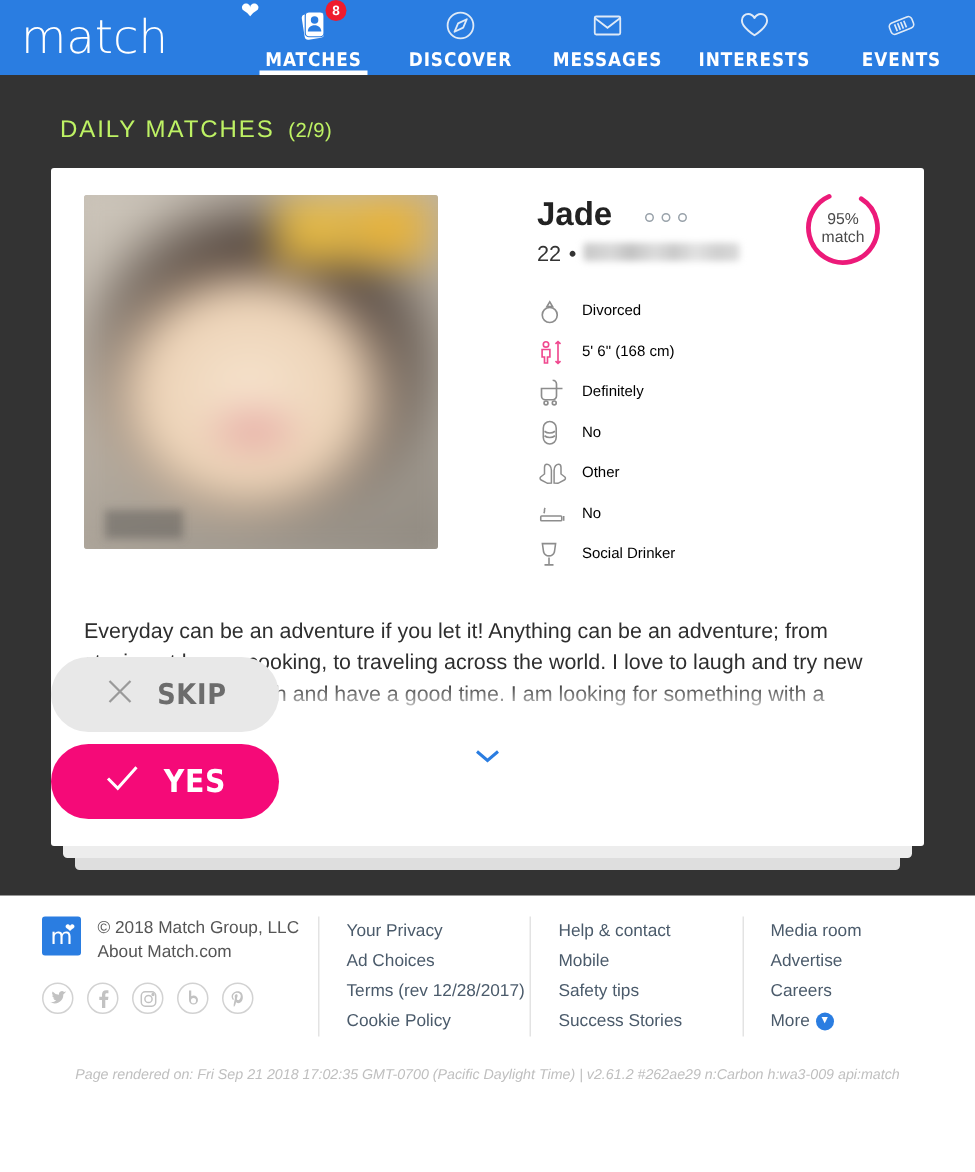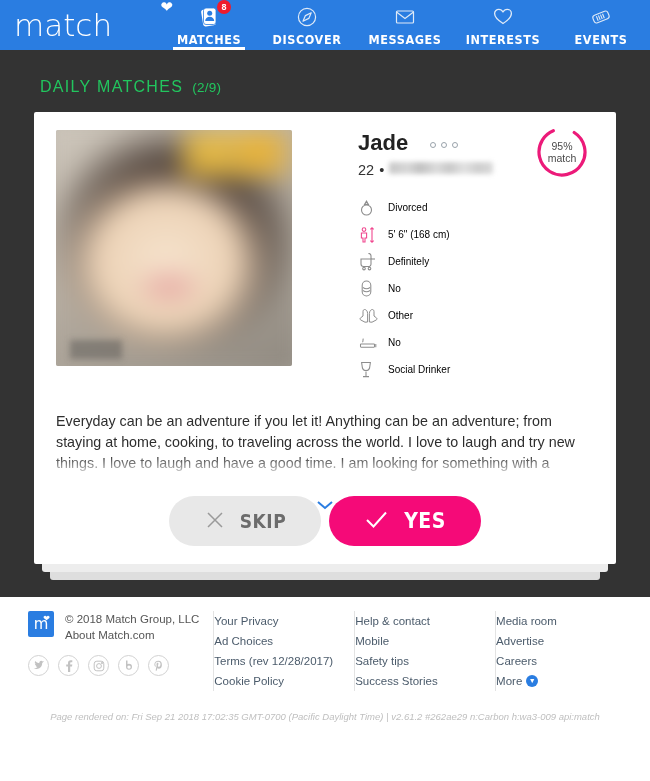--- a/index.html
+++ b/index.html
@@ -76,21 +76,21 @@
   
   .stage {
     background: #333333;
     padding: 0 14px;
     height: 547px;
     position: relative;
   }
   .stage-inner { position: relative; height: 100%; }
   .daily-head {
     padding: 28px 0 16px 26px;
-    color: #22c55e;
+    color: #bef264;
     font-size: 16px;
     letter-spacing: 1.3px;
     display: flex; align-items: baseline; gap: 9px;
   }
   .daily-head .count { font-size: 13.5px; letter-spacing: 0.3px; }
 
   
   .card-stack { position: relative; margin: 0 20px; }
   .shadow2 {
     position: absolute; left: 16px; right: 16px;
@@ -171,20 +171,21 @@
   .chev {
     text-align: center; margin-top: 6px; cursor: pointer;
     color: #2a7de1; font-size: 19px; line-height: 1;
   }
 
   .actions {
     position: absolute;
     left: 0; right: 0; bottom: 18px;
     display: flex; justify-content: center; gap: 8px;
     z-index: 5;
+    flex-direction: column;
   }
   .btn {
     height: 50px; border-radius: 25px;
     display: flex; align-items: center; justify-content: center;
     gap: 14px; cursor: pointer; border: none;
     font-family: "DejaVu Sans Condensed","Liberation Sans", sans-serif;
   }
   .btn-skip { width: 152px; background: #e8e8e8; color: #6c6c6c; }
   .btn-skip .t { font-size: 19px; font-weight: bold; letter-spacing: 0.5px; }
   .btn-yes { width: 152px; background: #f50a78; color: #ffffff; }
@@ -204,21 +205,21 @@
   }
   .mlogo .h { position: absolute; right: 4px; top: 3px; font-size: 8px; }
   .copy { font-size: 11.5px; color: #555; line-height: 16px; }
   .socials { display: flex; gap: 9px; }
   .soc {
     width: 21px; height: 21px; border-radius: 50%;
     border: 1.4px solid #d2d2d2; color: #c2c2c2;
     display: flex; align-items: center; justify-content: center;
     font-size: 11px; cursor: pointer;
   }
-  .flinks { width: 152px; padding-left: 0; border-left: 1px solid #e3e3e3; }
+  .flinks { width: 152px; padding-left: 18px; border-left: 1px solid #e3e3e3; }
   .flinks.last { border-left: 1px solid #e3e3e3; }
   .flink {
     font-size: 11.5px; color: #4b5b6b; line-height: 20px; cursor: pointer;
     display: flex; align-items: center; gap: 4px;
   }
   .more-chev {
     width: 12px; height: 12px; border-radius: 50%; background: #2a7de1;
     color: #fff; font-size: 7px; display: flex; align-items: center; justify-content: center;
   }
   .rendered {

